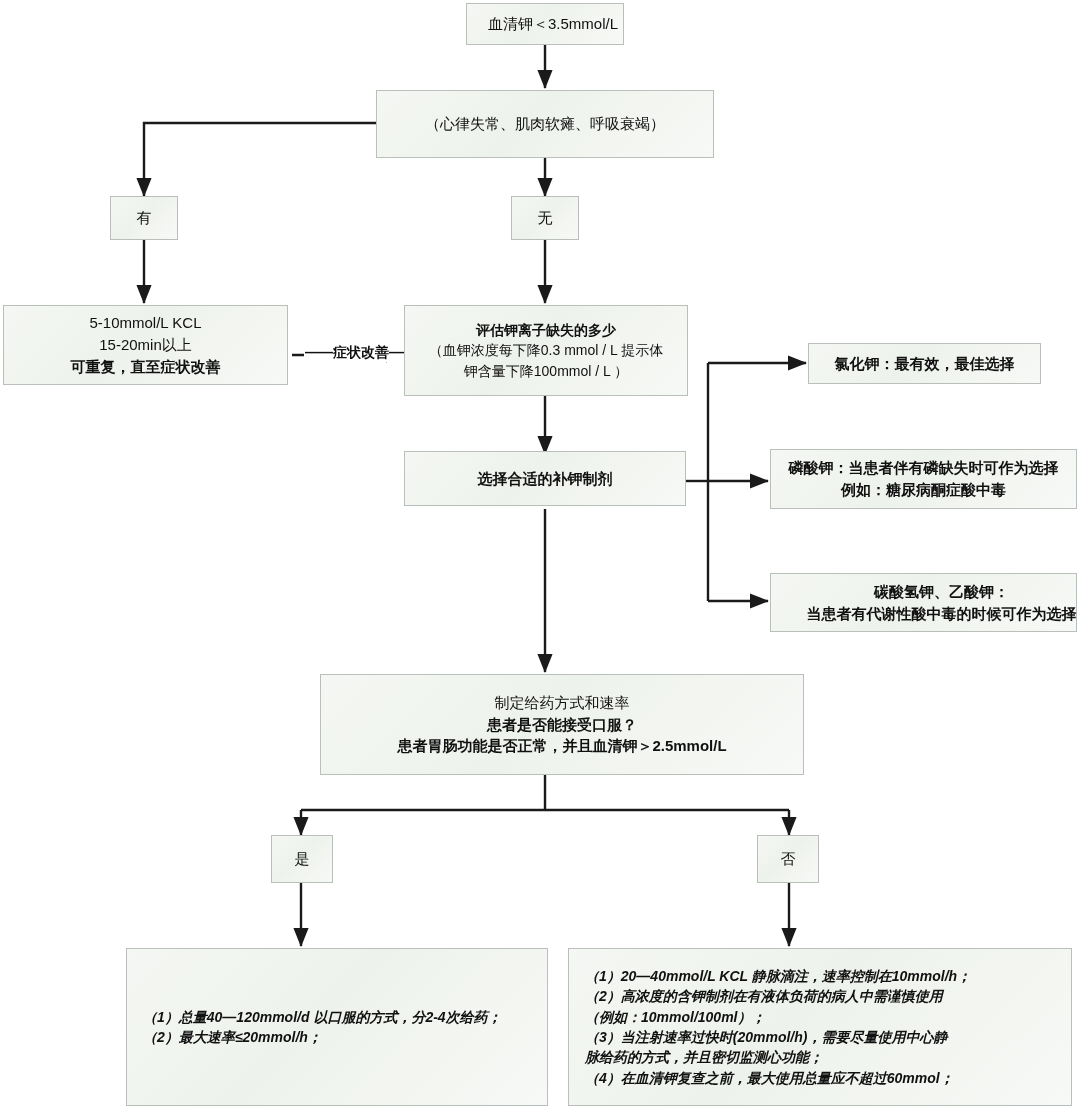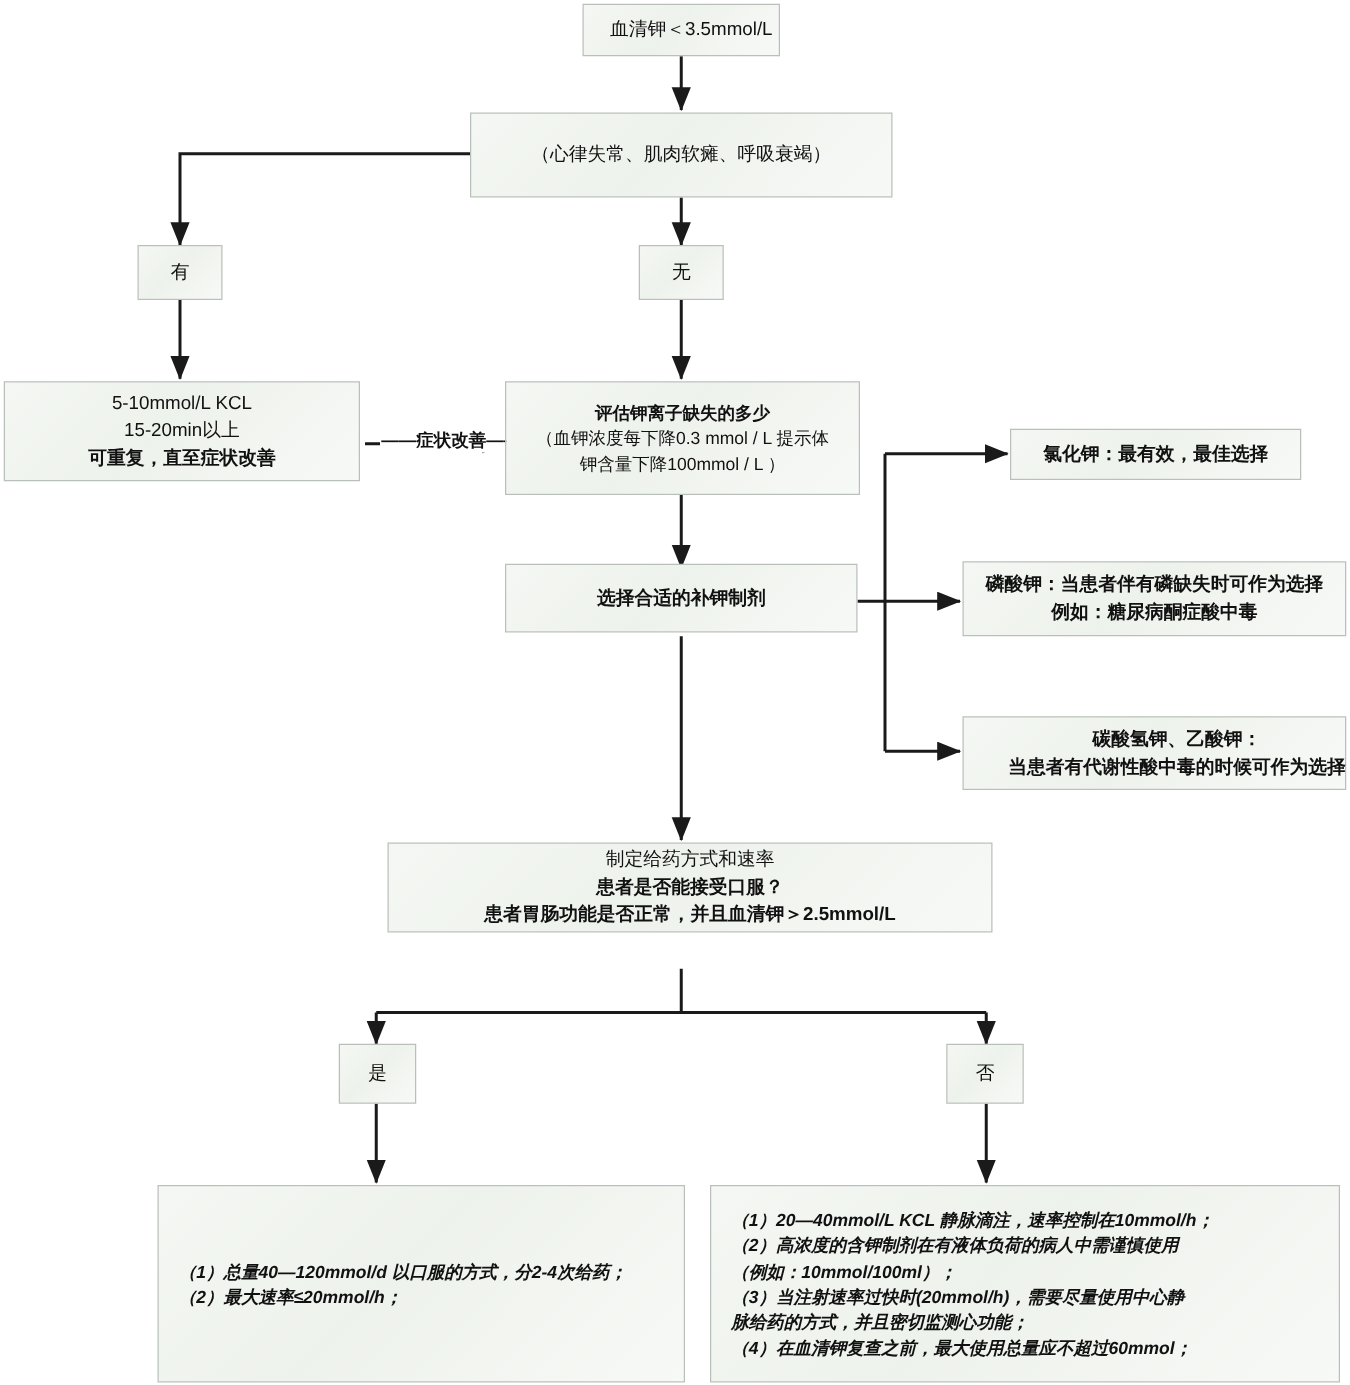--- a/index.html
+++ b/index.html
@@ -151,21 +151,21 @@
   <div class="node bold" style="left:770px; top:449px; width:307px; height:60px;">
     <span class="ln">磷酸钾：当患者伴有磷缺失时可作为选择</span>
     <span class="ln">例如：糖尿病酮症酸中毒</span>
   </div>
 
   <div class="node bold" style="left:770px; top:573px; width:307px; height:59px;padding-left:44px;">
     <span class="ln">碳酸氢钾、乙酸钾：</span>
     <span class="ln">当患者有代谢性酸中毒的时候可作为选择</span>
   </div>
 
-  <div class="node" style="left:310px; top:674px; width:484px; height:72px;">
+  <div class="node" style="left:320px; top:674px; width:484px; height:101px;">
     <span class="ln lead">制定给药方式和速率</span>
     <span class="ln bold">患者是否能接受口服？</span>
     <span class="ln bold">患者胃肠功能是否正常，并且血清钾＞2.5mmol/L</span>
   </div>
 
   <div class="node" style="left:271px; top:835px; width:62px; height:48px;">
     <span class="ln">是</span>
   </div>
 
   <div class="node" style="left:757px; top:835px; width:62px; height:48px;">

